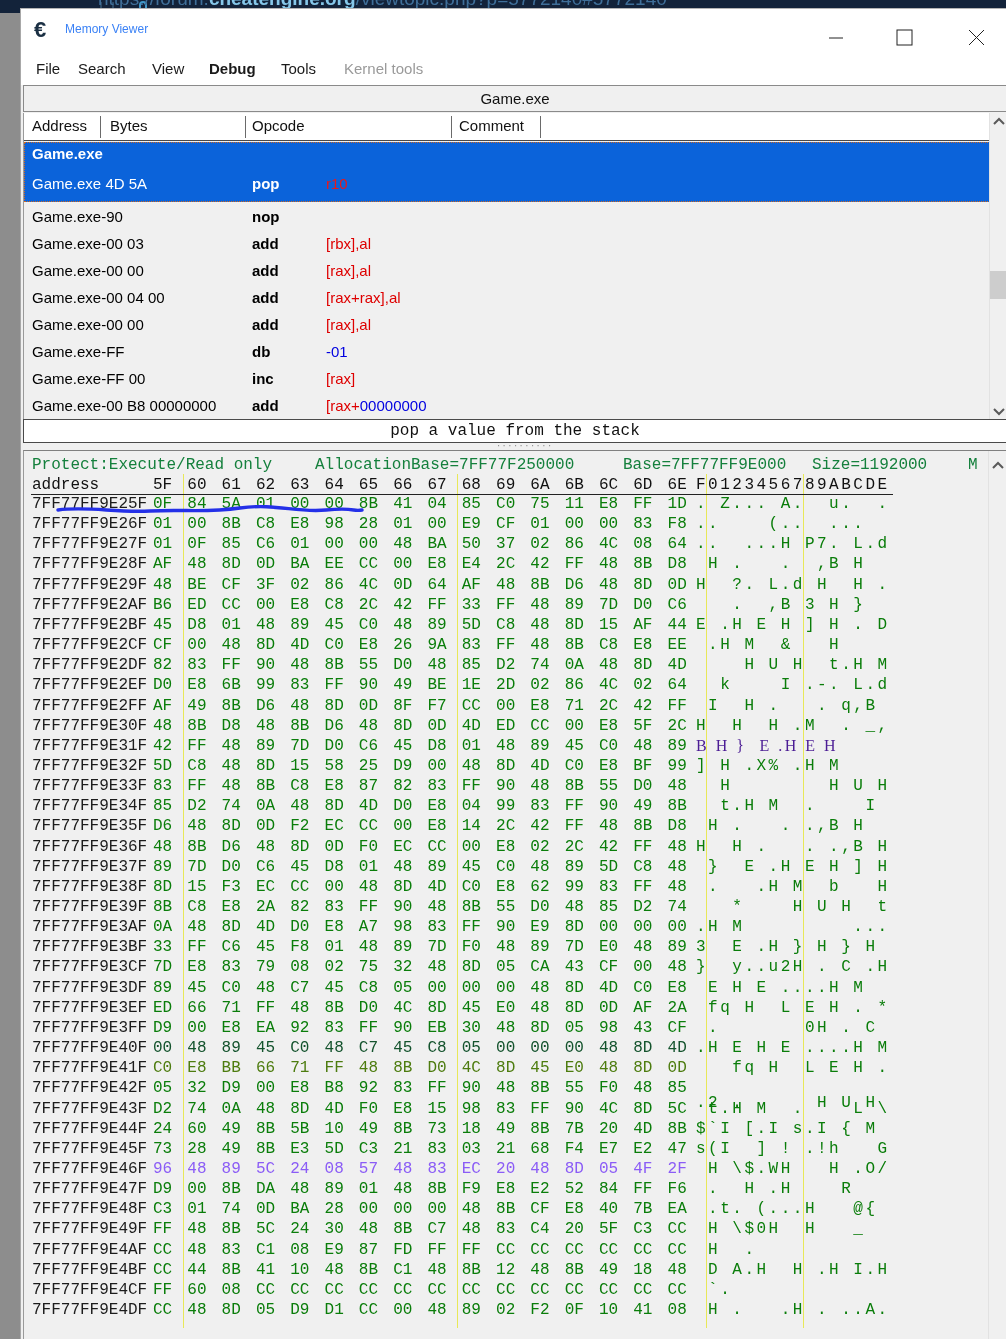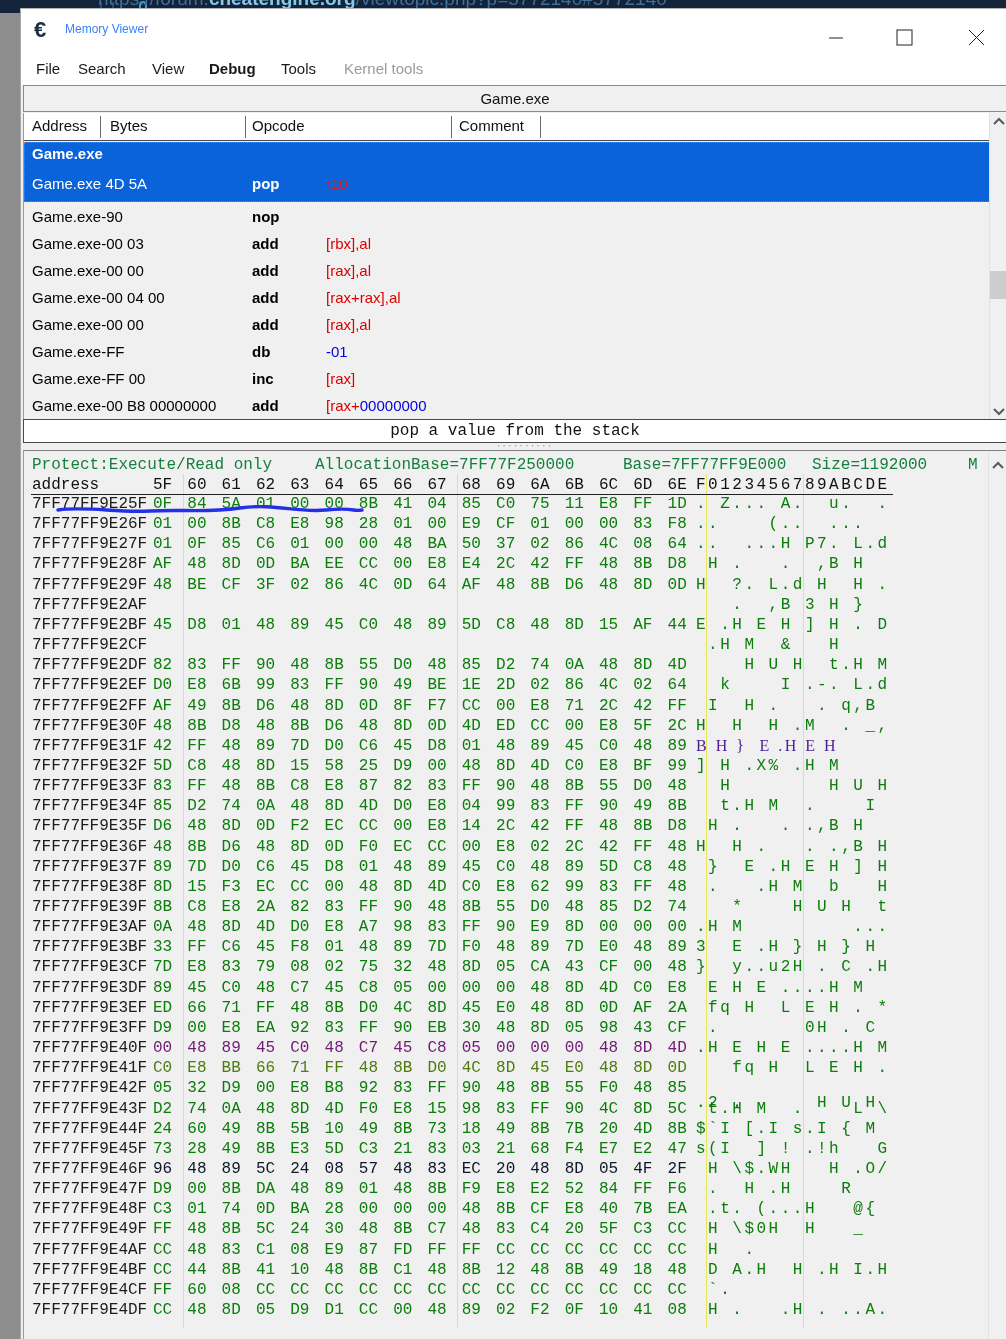--- a/index.html
+++ b/index.html
@@ -209,49 +209,49 @@
       <span class="mono hexhdr" style="left:8px">address</span>
       <span class="mono hexhdr hexbytes" style="left:129px" id="bytecols">5F 60 61 62 63 64 65 66 67 68 69 6A 6B 6C 6D 6E</span>
       <span class="mono hexhdr hexascii" style="left:672px">F0123456789ABCDE</span>
       <div class="hdrunderline"></div>
       <div id="hexrows">
           <div class="hexrow mono" style="top: 43px;"><span class="hexaddr">7FF77FF9E25F</span><span class="hexbytes" style="color: rgb(10, 125, 10);">0F 84 5A 01 00 00 8B 41 04 85 C0 75 11 E8 FF 1D</span><span class="hexascii" style="color: rgb(10, 125, 10);">. Z... A.  u.  .</span></div>
           <div class="hexrow mono" style="top: 63.15px;"><span class="hexaddr">7FF77FF9E26F</span><span class="hexbytes" style="color: rgb(10, 125, 10);">01 00 8B C8 E8 98 28 01 00 E9 CF 01 00 00 83 F8</span><span class="hexascii" style="color: rgb(10, 125, 10);">..    (..  ...  </span></div>
           <div class="hexrow mono" style="top: 83.3px;"><span class="hexaddr">7FF77FF9E27F</span><span class="hexbytes" style="color: rgb(10, 125, 10);">01 0F 85 C6 01 00 00 48 BA 50 37 02 86 4C 08 64</span><span class="hexascii" style="color: rgb(10, 125, 10);">..  ...H P7. L.d</span></div>
           <div class="hexrow mono" style="top: 103.45px;"><span class="hexaddr">7FF77FF9E28F</span><span class="hexbytes" style="color: rgb(10, 125, 10);">AF 48 8D 0D BA EE CC 00 E8 E4 2C 42 FF 48 8B D8</span><span class="hexascii" style="color: rgb(10, 125, 10);"> H .   .  ,B H  </span></div>
           <div class="hexrow mono" style="top: 123.6px;"><span class="hexaddr">7FF77FF9E29F</span><span class="hexbytes" style="color: rgb(10, 125, 10);">48 BE CF 3F 02 86 4C 0D 64 AF 48 8B D6 48 8D 0D</span><span class="hexascii" style="color: rgb(10, 125, 10);">H  ?. L.d H  H .</span></div>
-          <div class="hexrow mono" style="top: 143.75px;"><span class="hexaddr">7FF77FF9E2AF</span><span class="hexascii" style="color: rgb(10, 125, 10);">   .  ,B 3 H }  </span></div>
+          <div class="hexrow mono" style="top: 143.75px;"><span class="hexaddr">7FF77FF9E2AF</span><span class="hexbytes" style="color: rgb(10, 125, 10);">B6 ED CC 00 E8 C8 2C 42 FF 33 FF 48 89 7D D0 C6</span><span class="hexascii" style="color: rgb(10, 125, 10);">   .  ,B 3 H }  </span></div>
           <div class="hexrow mono" style="top: 163.9px;"><span class="hexaddr">7FF77FF9E2BF</span><span class="hexbytes" style="color: rgb(10, 125, 10);">45 D8 01 48 89 45 C0 48 89 5D C8 48 8D 15 AF 44</span><span class="hexascii" style="color: rgb(10, 125, 10);">E .H E H ] H . D</span></div>
-          <div class="hexrow mono" style="top: 184.05px;"><span class="hexaddr">7FF77FF9E2CF</span><span class="hexascii" style="color: rgb(10, 125, 10);"> .H M  &amp;   H    </span></div>
+          <div class="hexrow mono" style="top: 184.05px;"><span class="hexaddr">7FF77FF9E2CF</span><span class="hexbytes" style="color: rgb(10, 125, 10);">CF 00 48 8D 4D C0 E8 26 9A 83 FF 48 8B C8 E8 EE</span><span class="hexascii" style="color: rgb(10, 125, 10);"> .H M  &amp;   H    </span></div>
           <div class="hexrow mono" style="top: 204.2px;"><span class="hexaddr">7FF77FF9E2DF</span><span class="hexbytes" style="color: rgb(10, 125, 10);">82 83 FF 90 48 8B 55 D0 48 85 D2 74 0A 48 8D 4D</span><span class="hexascii" style="color: rgb(10, 125, 10);">    H U H  t.H M</span></div>
           <div class="hexrow mono" style="top: 224.35px;"><span class="hexaddr">7FF77FF9E2EF</span><span class="hexbytes" style="color: rgb(10, 125, 10);">D0 E8 6B 99 83 FF 90 49 BE 1E 2D 02 86 4C 02 64</span><span class="hexascii" style="color: rgb(10, 125, 10);">  k    I .-. L.d</span></div>
           <div class="hexrow mono" style="top: 244.5px;"><span class="hexaddr">7FF77FF9E2FF</span><span class="hexbytes" style="color: rgb(10, 125, 10);">AF 49 8B D6 48 8D 0D 8F F7 CC 00 E8 71 2C 42 FF</span><span class="hexascii" style="color: rgb(10, 125, 10);"> I  H .   . q,B </span></div>
           <div class="hexrow mono" style="top: 264.65px;"><span class="hexaddr">7FF77FF9E30F</span><span class="hexbytes" style="color: rgb(10, 125, 10);">48 8B D8 48 8B D6 48 8D 0D 4D ED CC 00 E8 5F 2C</span><span class="hexascii" style="color: rgb(10, 125, 10);">H  H  H .M  . _,</span></div>
           <div class="hexrow mono" style="top: 284.8px;"><span class="hexaddr">7FF77FF9E31F</span><span class="hexbytes" style="color: rgb(10, 125, 10);">42 FF 48 89 7D D0 C6 45 D8 01 48 89 45 C0 48 89</span><span class="hexascii" style="color: #4c1d95; font-family: Liberation Serif, serif;">B H }  E .H E H </span></div>
           <div class="hexrow mono" style="top: 304.95px;"><span class="hexaddr">7FF77FF9E32F</span><span class="hexbytes" style="color: rgb(10, 125, 10);">5D C8 48 8D 15 58 25 D9 00 48 8D 4D C0 E8 BF 99</span><span class="hexascii" style="color: rgb(10, 125, 10);">] H .X% .H M    </span></div>
           <div class="hexrow mono" style="top: 325.1px;"><span class="hexaddr">7FF77FF9E33F</span><span class="hexbytes" style="color: rgb(10, 125, 10);">83 FF 48 8B C8 E8 87 82 83 FF 90 48 8B 55 D0 48</span><span class="hexascii" style="color: rgb(10, 125, 10);">  H        H U H</span></div>
           <div class="hexrow mono" style="top: 345.25px;"><span class="hexaddr">7FF77FF9E34F</span><span class="hexbytes" style="color: rgb(10, 125, 10);">85 D2 74 0A 48 8D 4D D0 E8 04 99 83 FF 90 49 8B</span><span class="hexascii" style="color: rgb(10, 125, 10);">  t.H M  .    I </span></div>
           <div class="hexrow mono" style="top: 365.4px;"><span class="hexaddr">7FF77FF9E35F</span><span class="hexbytes" style="color: rgb(10, 125, 10);">D6 48 8D 0D F2 EC CC 00 E8 14 2C 42 FF 48 8B D8</span><span class="hexascii" style="color: rgb(10, 125, 10);"> H .   . .,B H  </span></div>
           <div class="hexrow mono" style="top: 385.55px;"><span class="hexaddr">7FF77FF9E36F</span><span class="hexbytes" style="color: rgb(10, 125, 10);">48 8B D6 48 8D 0D F0 EC CC 00 E8 02 2C 42 FF 48</span><span class="hexascii" style="color: rgb(10, 125, 10);">H  H .   . .,B H</span></div>
           <div class="hexrow mono" style="top: 405.7px;"><span class="hexaddr">7FF77FF9E37F</span><span class="hexbytes" style="color: rgb(10, 125, 10);">89 7D D0 C6 45 D8 01 48 89 45 C0 48 89 5D C8 48</span><span class="hexascii" style="color: rgb(10, 125, 10);"> }  E .H E H ] H</span></div>
           <div class="hexrow mono" style="top: 425.85px;"><span class="hexaddr">7FF77FF9E38F</span><span class="hexbytes" style="color: rgb(10, 125, 10);">8D 15 F3 EC CC 00 48 8D 4D C0 E8 62 99 83 FF 48</span><span class="hexascii" style="color: rgb(10, 125, 10);"> .   .H M  b   H</span></div>
           <div class="hexrow mono" style="top: 446px;"><span class="hexaddr">7FF77FF9E39F</span><span class="hexbytes" style="color: rgb(10, 125, 10);">8B C8 E8 2A 82 83 FF 90 48 8B 55 D0 48 85 D2 74</span><span class="hexascii" style="color: rgb(10, 125, 10);">   *    H U H  t</span></div>
           <div class="hexrow mono" style="top: 466.15px;"><span class="hexaddr">7FF77FF9E3AF</span><span class="hexbytes" style="color: rgb(10, 125, 10);">0A 48 8D 4D D0 E8 A7 98 83 FF 90 E9 8D 00 00 00</span><span class="hexascii" style="color: rgb(10, 125, 10);">.H M         ...</span></div>
           <div class="hexrow mono" style="top: 486.3px;"><span class="hexaddr">7FF77FF9E3BF</span><span class="hexbytes" style="color: rgb(10, 125, 10);">33 FF C6 45 F8 01 48 89 7D F0 48 89 7D E0 48 89</span><span class="hexascii" style="color: rgb(10, 125, 10);">3  E .H } H } H </span></div>
           <div class="hexrow mono" style="top: 506.45px;"><span class="hexaddr">7FF77FF9E3CF</span><span class="hexbytes" style="color: rgb(10, 125, 10);">7D E8 83 79 08 02 75 32 48 8D 05 CA 43 CF 00 48</span><span class="hexascii" style="color: rgb(10, 125, 10);">}  y..u2H . C .H</span></div>
           <div class="hexrow mono" style="top: 526.6px;"><span class="hexaddr">7FF77FF9E3DF</span><span class="hexbytes" style="color: rgb(10, 125, 10);">89 45 C0 48 C7 45 C8 05 00 00 00 48 8D 4D C0 E8</span><span class="hexascii" style="color: rgb(10, 125, 10);"> E H E ....H M  </span></div>
           <div class="hexrow mono" style="top: 546.75px;"><span class="hexaddr">7FF77FF9E3EF</span><span class="hexbytes" style="color: rgb(10, 125, 10);">ED 66 71 FF 48 8B D0 4C 8D 45 E0 48 8D 0D AF 2A</span><span class="hexascii" style="color: rgb(10, 125, 10);"> fq H  L E H . *</span></div>
           <div class="hexrow mono" style="top: 566.9px;"><span class="hexaddr">7FF77FF9E3FF</span><span class="hexbytes" style="color: rgb(10, 125, 10);">D9 00 E8 EA 92 83 FF 90 EB 30 48 8D 05 98 43 CF</span><span class="hexascii" style="color: rgb(10, 125, 10);"> .       0H . C </span></div>
-          <div class="hexrow mono" style="top: 587.05px;"><span class="hexaddr">7FF77FF9E40F</span><span class="hexbytes" style="color: #701a75;">00 48 89 45 C0 48 C7 45 C8 05 00 00 00 48 8D 4D</span><span class="hexascii" style="color: rgb(10, 125, 10);">.H E H E ....H M</span></div>
+          <div class="hexrow mono" style="top: 587.05px;"><span class="hexaddr">7FF77FF9E40F</span><span class="hexbytes" style="color: #14532d;">00 48 89 45 C0 48 C7 45 C8 05 00 00 00 48 8D 4D</span><span class="hexascii" style="color: rgb(10, 125, 10);">.H E H E ....H M</span></div>
           <div class="hexrow mono" style="top: 607.2px;"><span class="hexaddr">7FF77FF9E41F</span><span class="hexbytes" style="color: #4d7c0f;">C0 E8 BB 66 71 FF 48 8B D0 4C 8D 45 E0 48 8D 0D</span><span class="hexascii" style="color: rgb(10, 125, 10);">   fq H  L E H .</span></div>
           <div class="hexrow mono" style="top: 627.35px;"><span class="hexaddr">7FF77FF9E42F</span><span class="hexbytes" style="color: rgb(10, 125, 10);">05 32 D9 00 E8 B8 92 83 FF 90 48 8B 55 F0 48 85</span><span class="hexascii" style="color: rgb(10, 125, 10); margin-top: 15px;">.2 .      H U H </span></div>
           <div class="hexrow mono" style="top: 647.5px;"><span class="hexaddr">7FF77FF9E43F</span><span class="hexbytes" style="color: rgb(10, 125, 10);">D2 74 0A 48 8D 4D F0 E8 15 98 83 FF 90 4C 8D 5C</span><span class="hexascii" style="color: rgb(10, 125, 10);"> t.H M  .    L \</span></div>
           <div class="hexrow mono" style="top: 667.65px;"><span class="hexaddr">7FF77FF9E44F</span><span class="hexbytes" style="color: rgb(10, 125, 10);">24 60 49 8B 5B 10 49 8B 73 18 49 8B 7B 20 4D 8B</span><span class="hexascii" style="color: rgb(10, 125, 10);">$`I [.I s.I { M </span></div>
           <div class="hexrow mono" style="top: 687.8px;"><span class="hexaddr">7FF77FF9E45F</span><span class="hexbytes" style="color: rgb(10, 125, 10);">73 28 49 8B E3 5D C3 21 83 03 21 68 F4 E7 E2 47</span><span class="hexascii" style="color: rgb(10, 125, 10);">s(I  ] ! .!h   G</span></div>
-          <div class="hexrow mono" style="top: 707.95px;"><span class="hexaddr">7FF77FF9E46F</span><span class="hexbytes" style="color: #0f172a;">96 48 89 5C 24 08 57 48 83 EC 20 48 8D 05 4F 2F</span><span class="hexascii" style="color: rgb(10, 125, 10);"> H \$.WH   H .O/</span></div>
+          <div class="hexrow mono" style="top: 707.95px;"><span class="hexaddr">7FF77FF9E46F</span><span class="hexbytes" style="color: #8b5cf6;">96 48 89 5C 24 08 57 48 83 EC 20 48 8D 05 4F 2F</span><span class="hexascii" style="color: rgb(10, 125, 10);"> H \$.WH   H .O/</span></div>
           <div class="hexrow mono" style="top: 728.1px;"><span class="hexaddr">7FF77FF9E47F</span><span class="hexbytes" style="color: rgb(10, 125, 10);">D9 00 8B DA 48 89 01 48 8B F9 E8 E2 52 84 FF F6</span><span class="hexascii" style="color: rgb(10, 125, 10);"> .  H .H    R   </span></div>
           <div class="hexrow mono" style="top: 748.25px;"><span class="hexaddr">7FF77FF9E48F</span><span class="hexbytes" style="color: rgb(10, 125, 10);">C3 01 74 0D BA 28 00 00 00 48 8B CF E8 40 7B EA</span><span class="hexascii" style="color: rgb(10, 125, 10);"> .t. (...H   @{ </span></div>
           <div class="hexrow mono" style="top: 768.4px;"><span class="hexaddr">7FF77FF9E49F</span><span class="hexbytes" style="color: rgb(10, 125, 10);">FF 48 8B 5C 24 30 48 8B C7 48 83 C4 20 5F C3 CC</span><span class="hexascii" style="color: rgb(10, 125, 10);"> H \$0H  H   _  </span></div>
           <div class="hexrow mono" style="top: 788.55px;"><span class="hexaddr">7FF77FF9E4AF</span><span class="hexbytes" style="color: rgb(10, 125, 10);">CC 48 83 C1 08 E9 87 FD FF FF CC CC CC CC CC CC</span><span class="hexascii" style="color: rgb(10, 125, 10);"> H  .           </span></div>
           <div class="hexrow mono" style="top: 808.7px;"><span class="hexaddr">7FF77FF9E4BF</span><span class="hexbytes" style="color: rgb(10, 125, 10);">CC 44 8B 41 10 48 8B C1 48 8B 12 48 8B 49 18 48</span><span class="hexascii" style="color: rgb(10, 125, 10);"> D A.H  H .H I.H</span></div>
           <div class="hexrow mono" style="top: 828.85px;"><span class="hexaddr">7FF77FF9E4CF</span><span class="hexbytes" style="color: rgb(10, 125, 10);">FF 60 08 CC CC CC CC CC CC CC CC CC CC CC CC CC</span><span class="hexascii" style="color: rgb(10, 125, 10);"> `.             </span></div>
           <div class="hexrow mono" style="top: 849px;"><span class="hexaddr">7FF77FF9E4DF</span><span class="hexbytes" style="color: rgb(10, 125, 10);">CC 48 8D 05 D9 D1 CC 00 48 89 02 F2 0F 10 41 08</span><span class="hexascii" style="color: rgb(10, 125, 10);"> H .   .H . ..A.</span></div>
         </div>
       <svg class="annot" viewBox="0 0 312 16">
         <path id="annotpath" d="M4,8 C34,4 62,11 96,9 S150,11 186,6 S242,11 272,8 S298,10 308,8" fill="none" stroke-width="3.4" stroke-linecap="round" stroke="#2430e8"></path>

